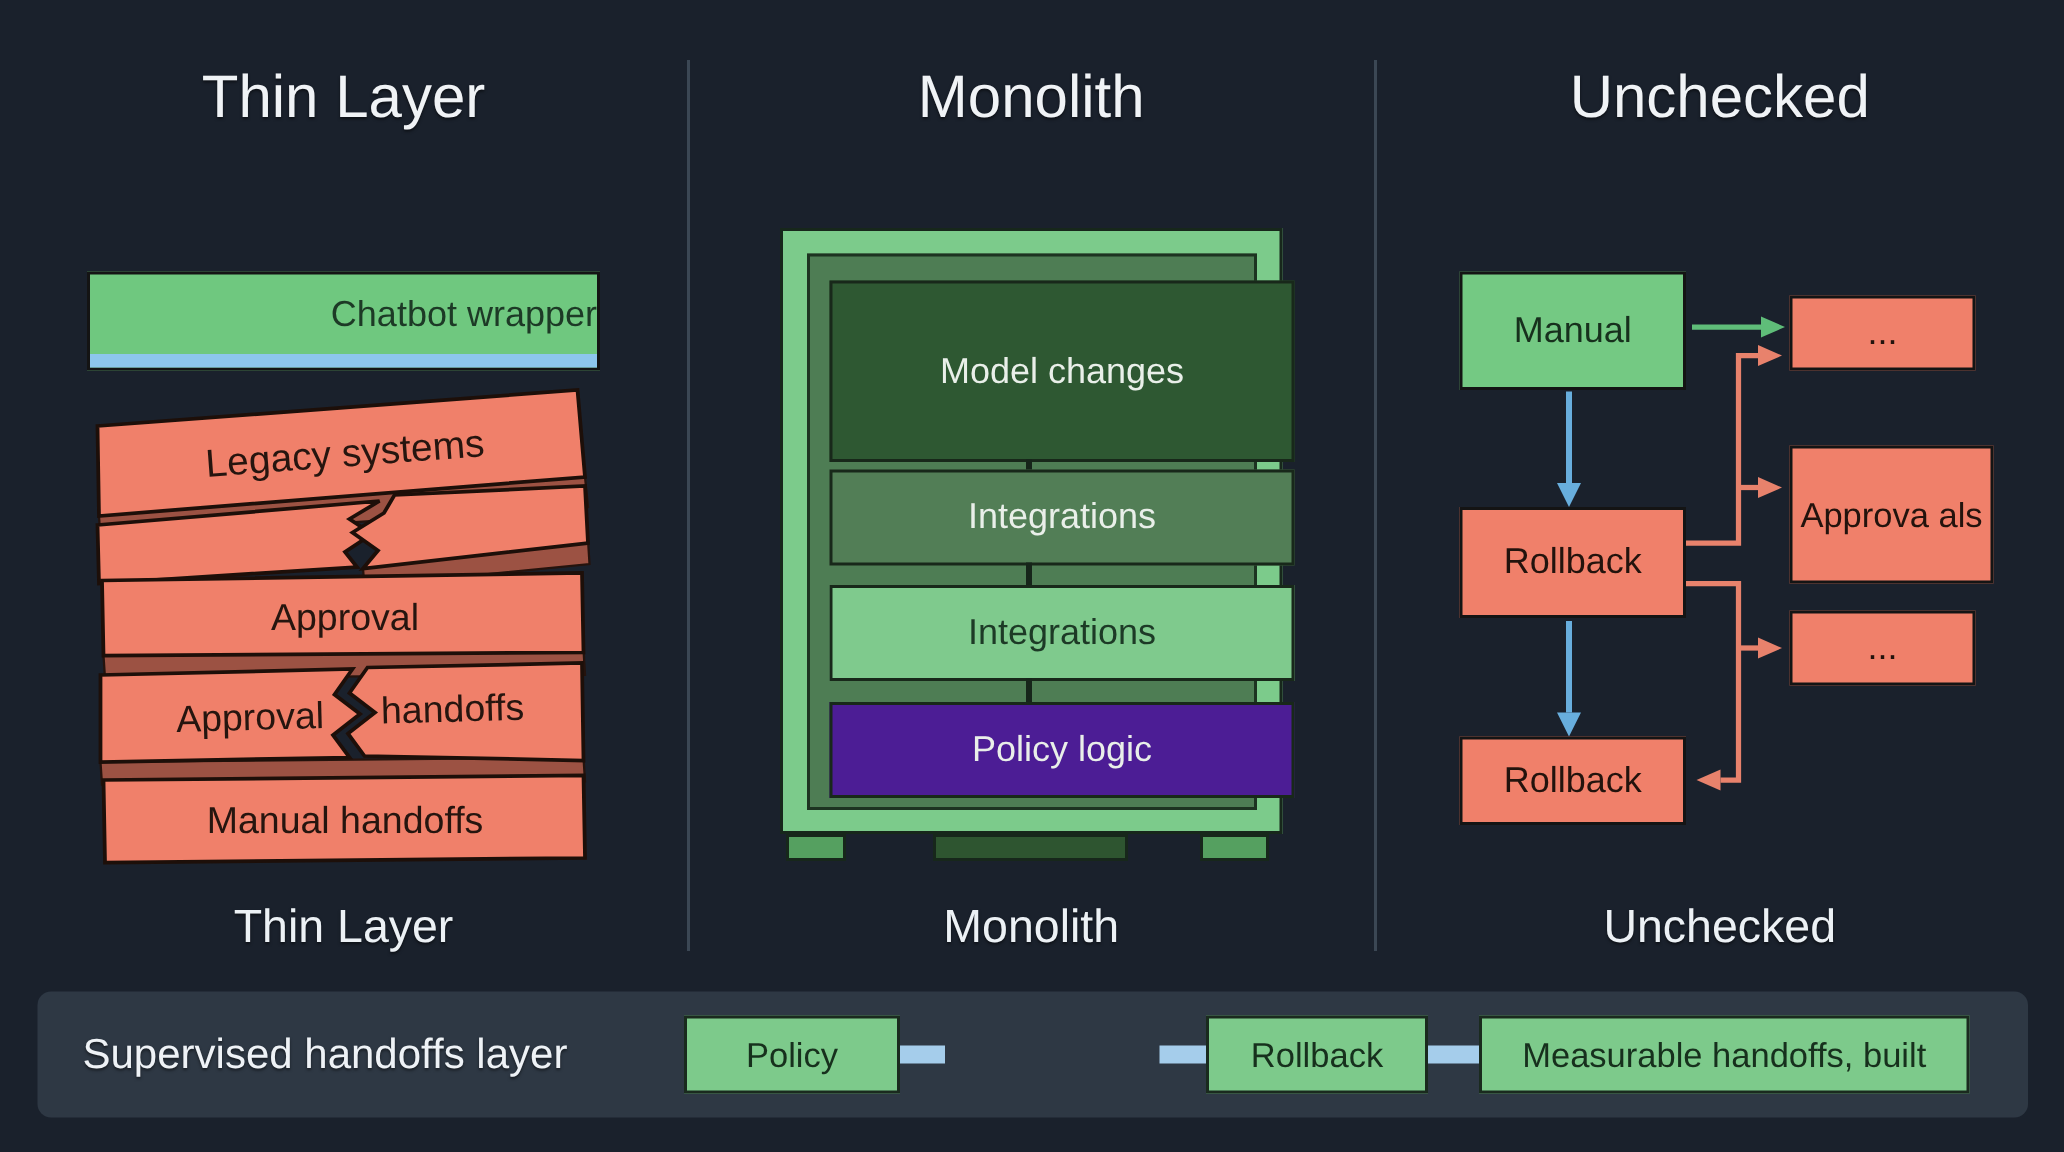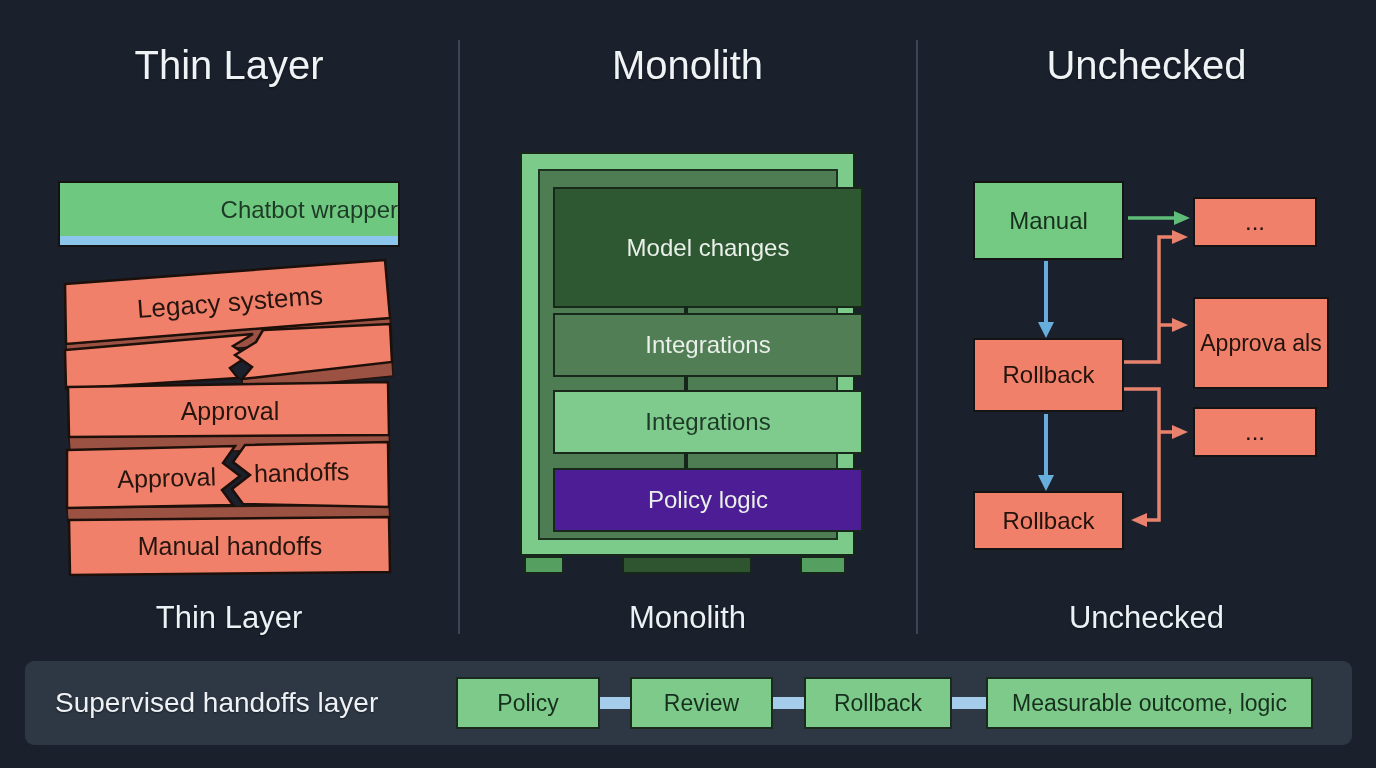--- a/index.html
+++ b/index.html
@@ -168,25 +168,22 @@
 
   <div class="col-caption" style="left:917px;width:459px;">Unchecked</div>
 
   <div class="bar"></div>
   <div class="bar-label">Supervised handoffs layer</div>
 
   <div class="box step" style="left:456px;width:144px;">
     <span>Policy</span>
   </div>
   <div class="step-conn" style="left:600px;width:30px;"></div>
-  <div class="box step" style="left:630px;width:143px;">
-    <span>Review</span>
-  </div>
   <div class="step-conn" style="left:773px;width:31px;"></div>
   <div class="box step" style="left:804px;width:148px;">
     <span>Rollback</span>
   </div>
   <div class="step-conn" style="left:952px;width:34px;"></div>
   <div class="box step" style="left:986px;width:327px;">
-    <span>Measurable outcome, logic</span>
+    <span>Measurable handoffs, built</span>
   </div>
 
 </div>
 
 </body></html>

